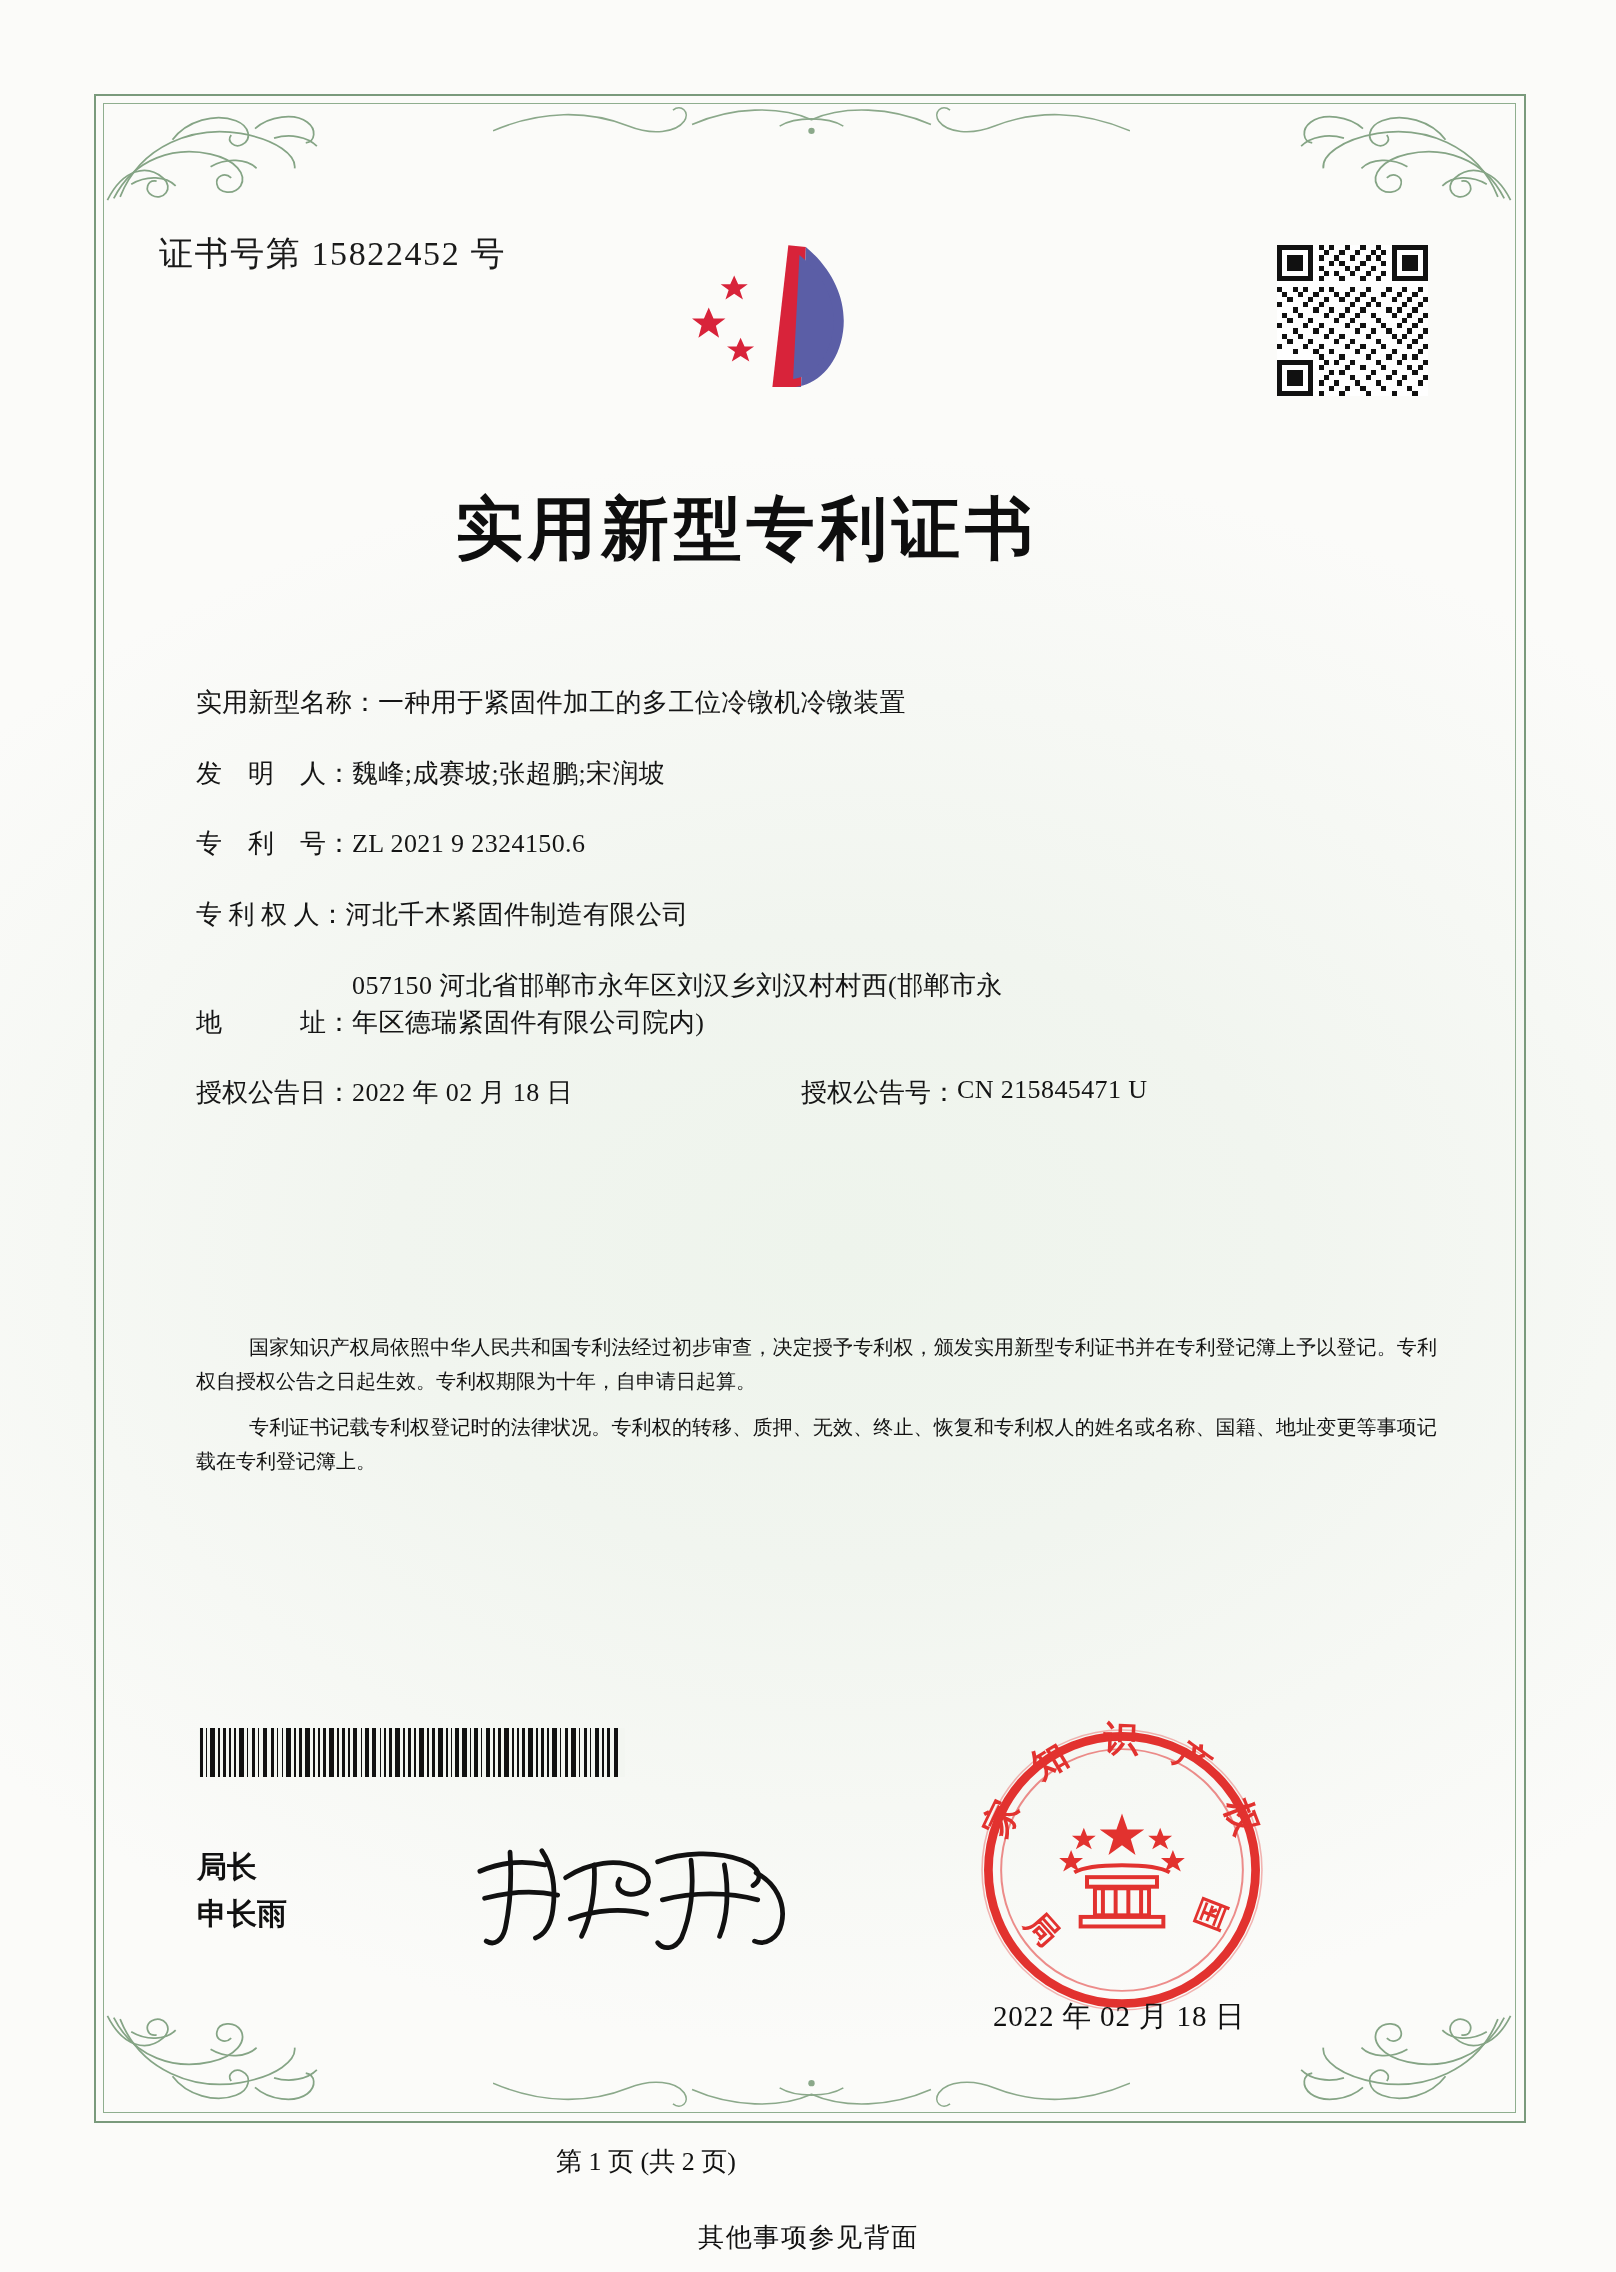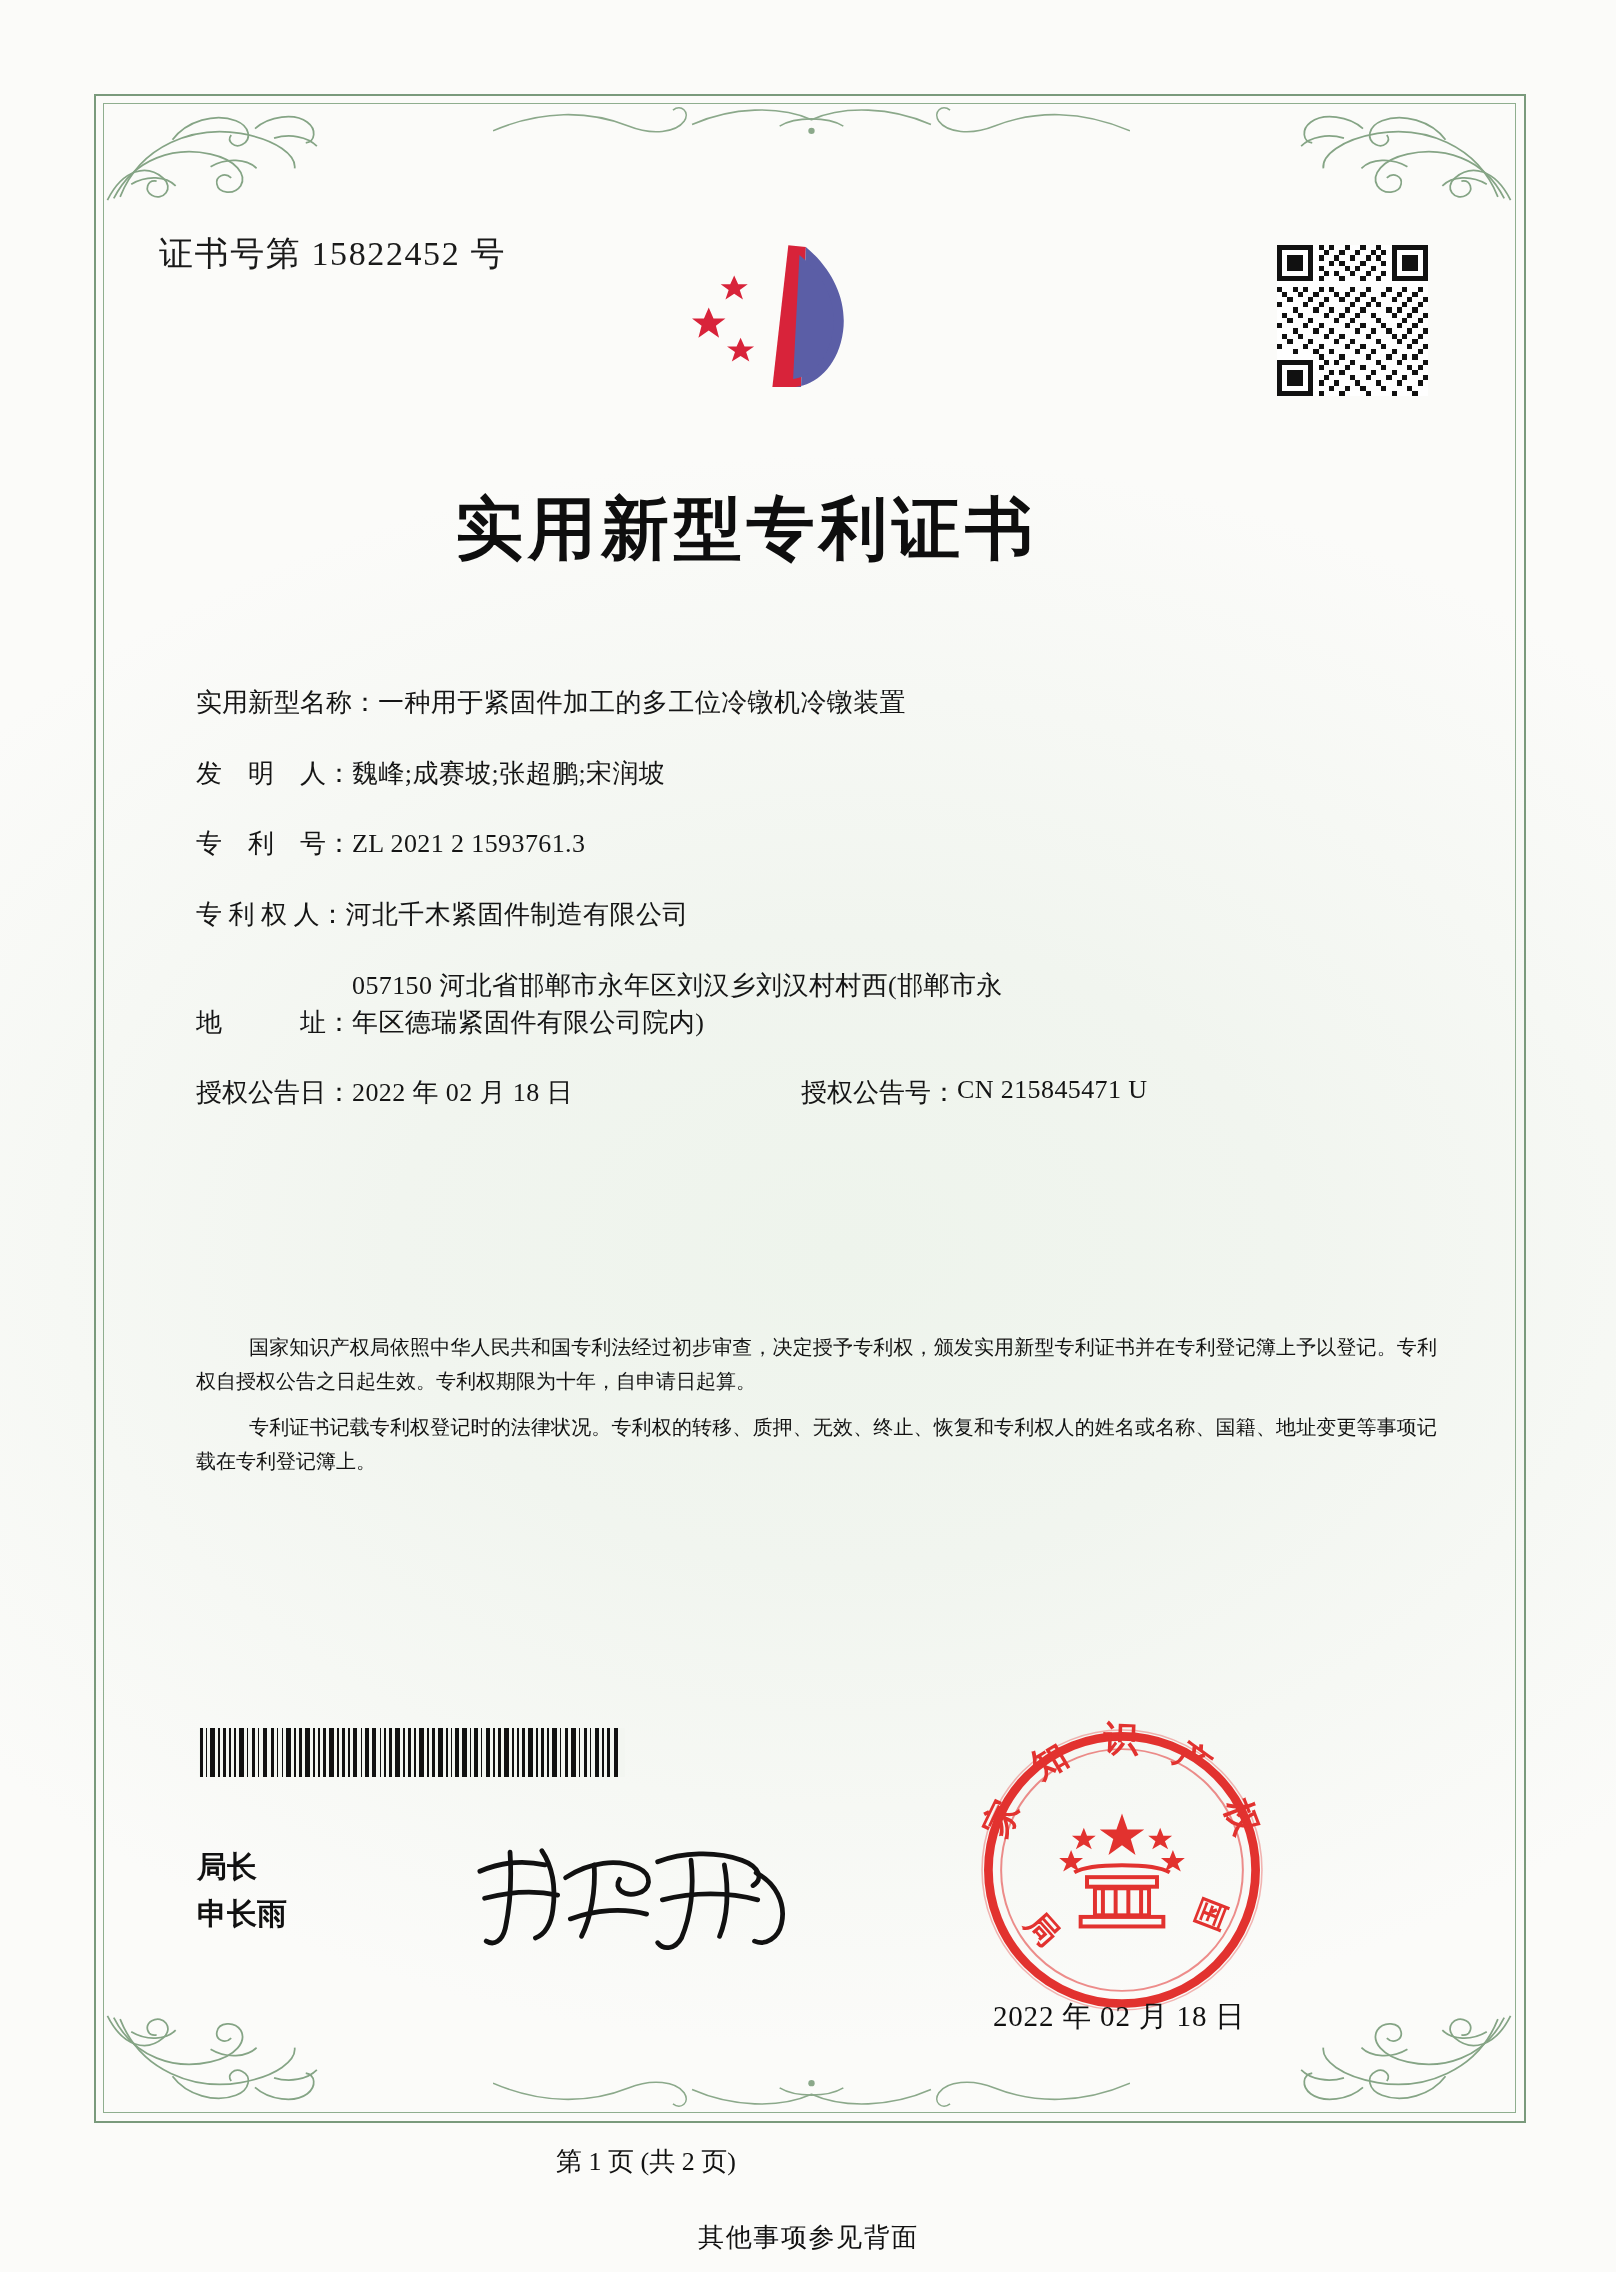--- a/index.html
+++ b/index.html
@@ -541,21 +541,21 @@
       <span class="field-value">一种用于紧固件加工的多工位冷镦机冷镦装置</span>
     </div>
 
     <div class="field-row">
       <span class="field-label">发　明　人：</span>
       <span class="field-value">魏峰;成赛坡;张超鹏;宋润坡</span>
     </div>
 
     <div class="field-row">
       <span class="field-label">专　利　号：</span>
-      <span class="field-value">ZL 2021 2 1593761.3</span>
+      <span class="field-value">ZL 2021 9 2324150.6</span>
     </div>
 
 
     <div class="field-row">
       <span class="field-label">专 利 权 人：</span>
       <span class="field-value">河北千木紧固件制造有限公司</span>
     </div>
 
     <div class="field-row">
       <span class="field-label">地　　　址：</span>

